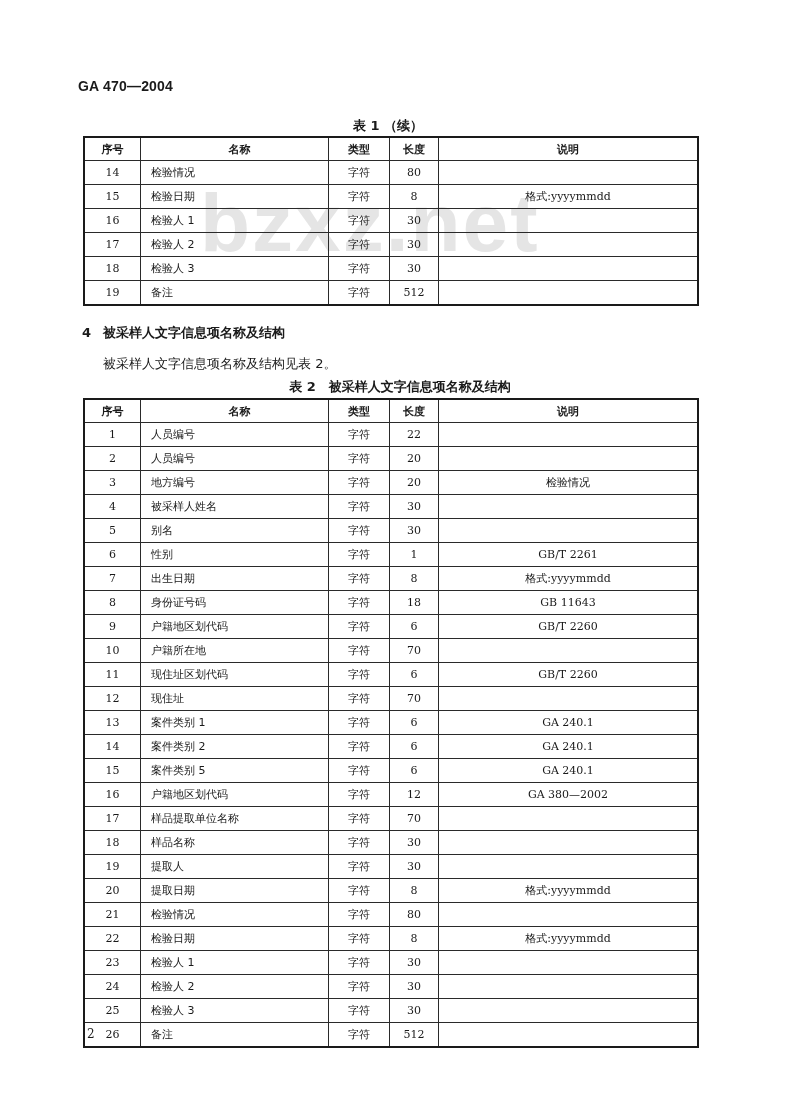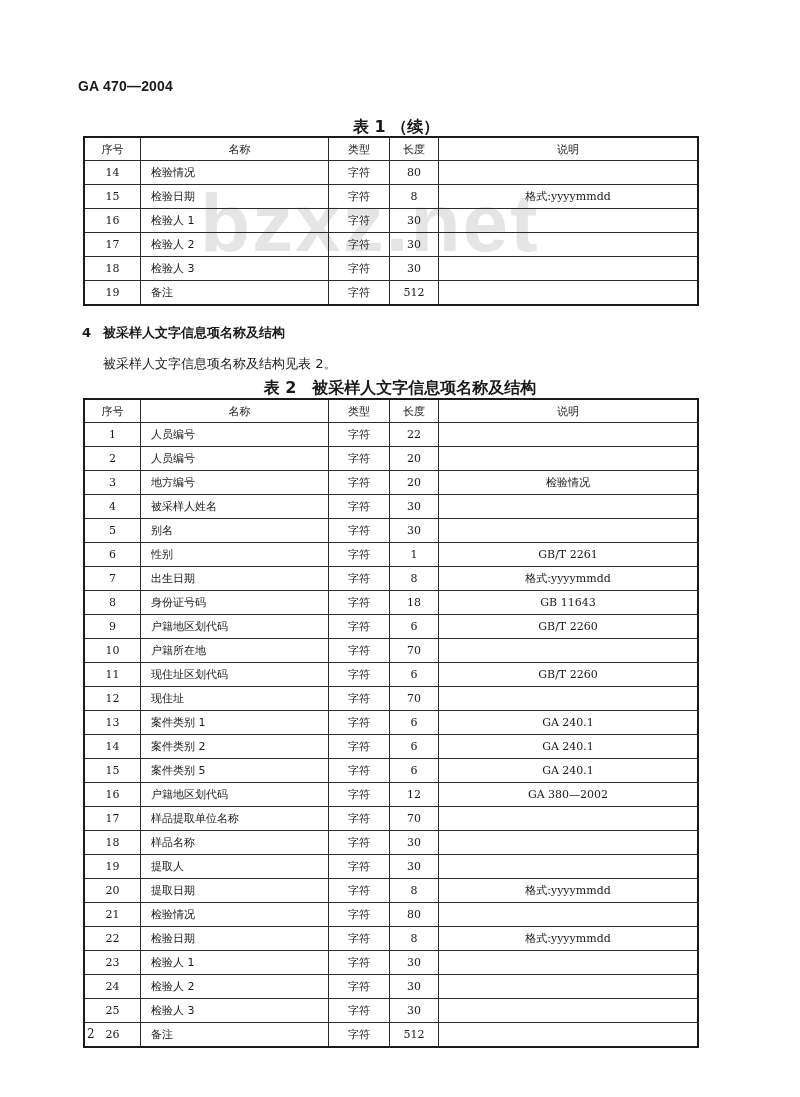--- a/index.html
+++ b/index.html
@@ -1,27 +1,27 @@
 <!DOCTYPE html>
 <html><head>
 <meta charset="utf-8">
 <style>
   html, body { margin:0; padding:0; background:#ffffff; }
   body { width:800px; height:1097px; position:relative; font-family:"DejaVu Serif", serif; color:#1a1a1a; overflow:hidden; }
   .std-code { position:absolute; left:78px; top:78px; font-family:"Liberation Sans", sans-serif; font-weight:bold; font-size:14px; letter-spacing:0.2px; }
-  .caption { position:absolute; font-family:"DejaVu Sans", sans-serif; font-weight:bold; font-size:16px; }
+  .caption { position:absolute; font-family:"DejaVu Sans", sans-serif; font-weight:bold; font-size:13px; }
   .cap1 { left:353px; top:117px; }
   .cap2 { left:0; right:0; text-align:center; top:378px; }
   .section-head { position:absolute; left:82px; top:324px; font-family:"DejaVu Sans", sans-serif; font-weight:bold; font-size:13px; }
   .section-head .num { margin-right:12px; }
   .para { position:absolute; left:103px; top:355px; font-family:"DejaVu Sans", sans-serif; font-size:13px; }
   table.t { position:absolute; left:83px; border-collapse:collapse; table-layout:fixed; width:616px; font-size:11px; }
   table.t td, table.t th { border:1px solid #2a2a2a; height:23px; padding:0; font-weight:normal; }
   table.t { border:2px solid #1a1a1a; }
-  table.t th { font-family:"DejaVu Sans", sans-serif; font-size:11px; height:22px; }
+  table.t th { font-family:"DejaVu Sans", sans-serif; font-size:11px; height:22px;font-weight:bold; }
   .c-no { width:55px; text-align:center; }
   .c-name { width:177px; text-align:left; padding-left:10px !important; }
   .c-name-h { text-align:center; }
   .c-type { width:60px; text-align:center;margin-top:48px; }
   .c-len { width:48px; text-align:center; }
   .c-note { text-align:center; }
   td.c-name, td.c-type { font-family:"DejaVu Sans", sans-serif; font-size:11px; }
   td.c-no, td.c-len, td.c-note { font-family:"DejaVu Serif", serif; font-size:11px; }
   .t1 { top:136px; }
   .t2 { top:398px; }

